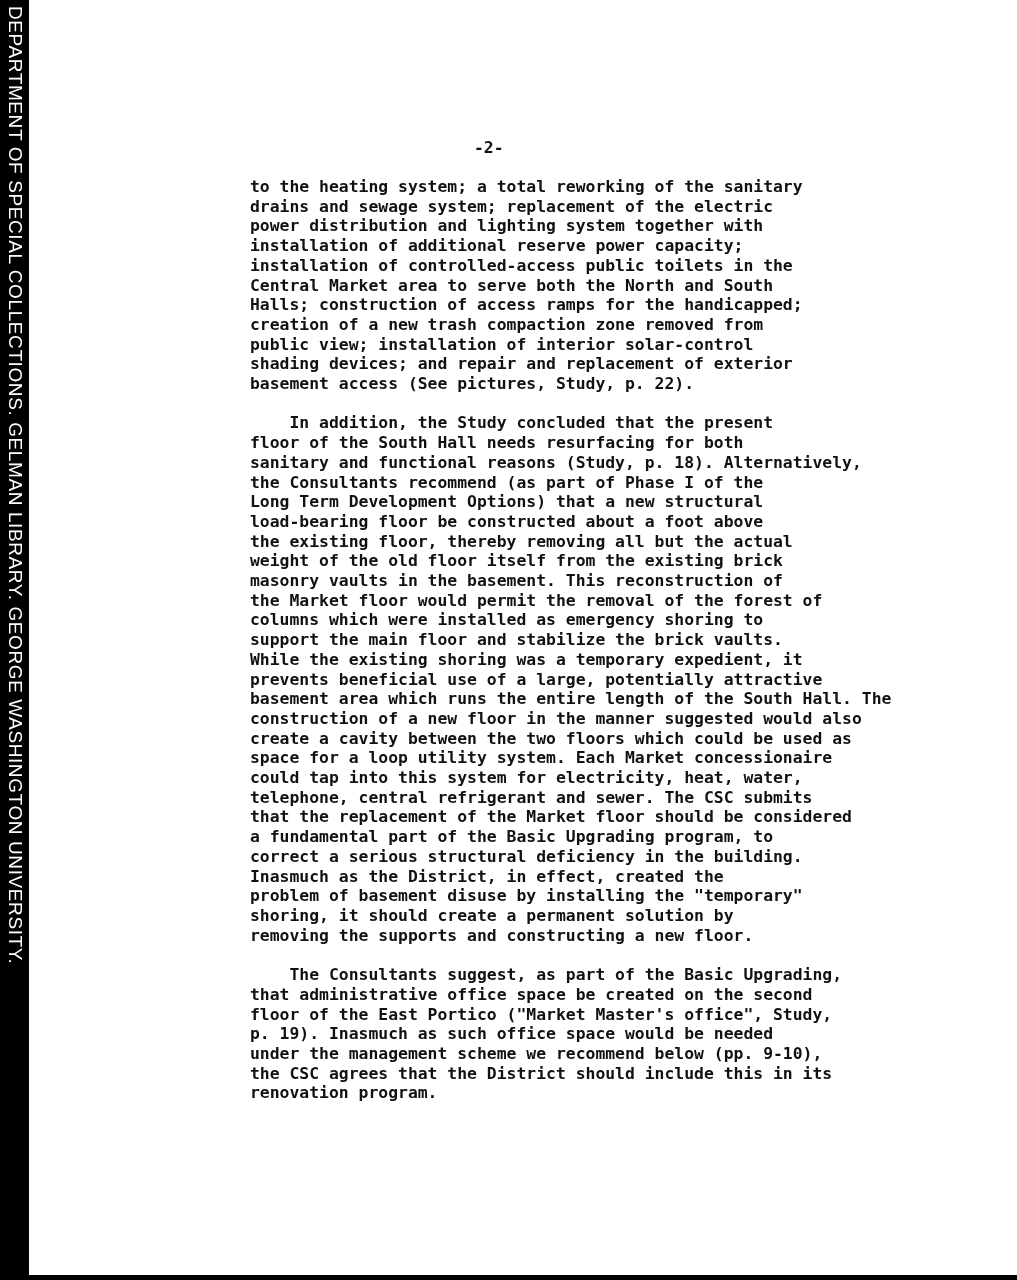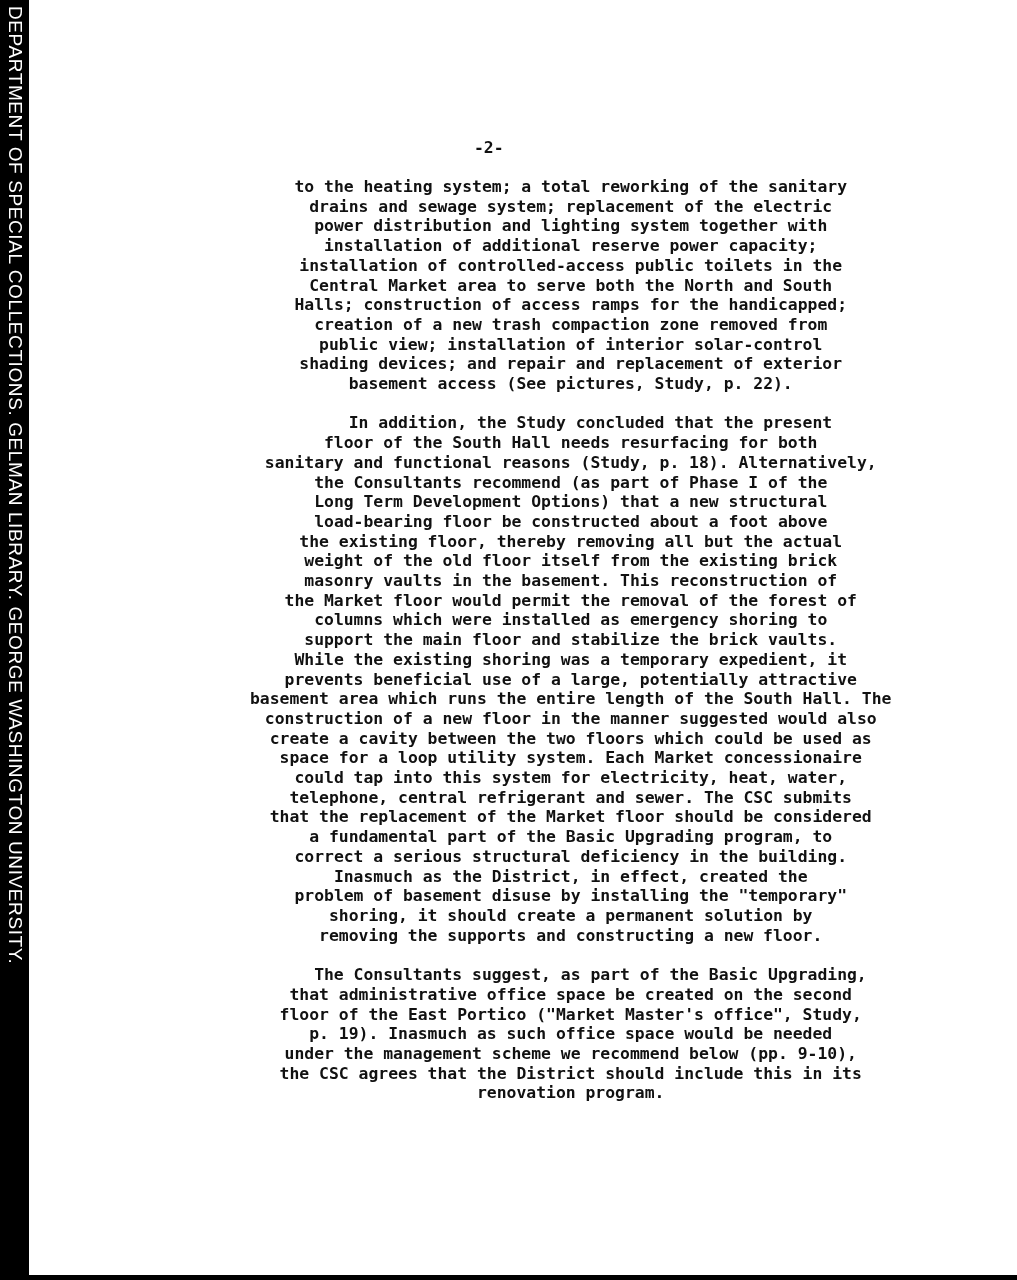--- a/index.html
+++ b/index.html
@@ -55,21 +55,20 @@
     top: 177px;
     color: #111111;
   }
   .body-paragraph {
     margin: 0 0 19.7px 0;
     font-family: "DejaVu Sans Mono", "Liberation Mono", monospace;
     font-size: 16.4px;
     font-weight: 600;
     line-height: 19.7px;
     white-space: pre;
-    text-align: center;
   }
   .bottom-strip {
     position: absolute;
     left: 0;
     top: 1275px;
     width: 1017px;
     height: 5px;
     background: #000000;
   }
 </style>

